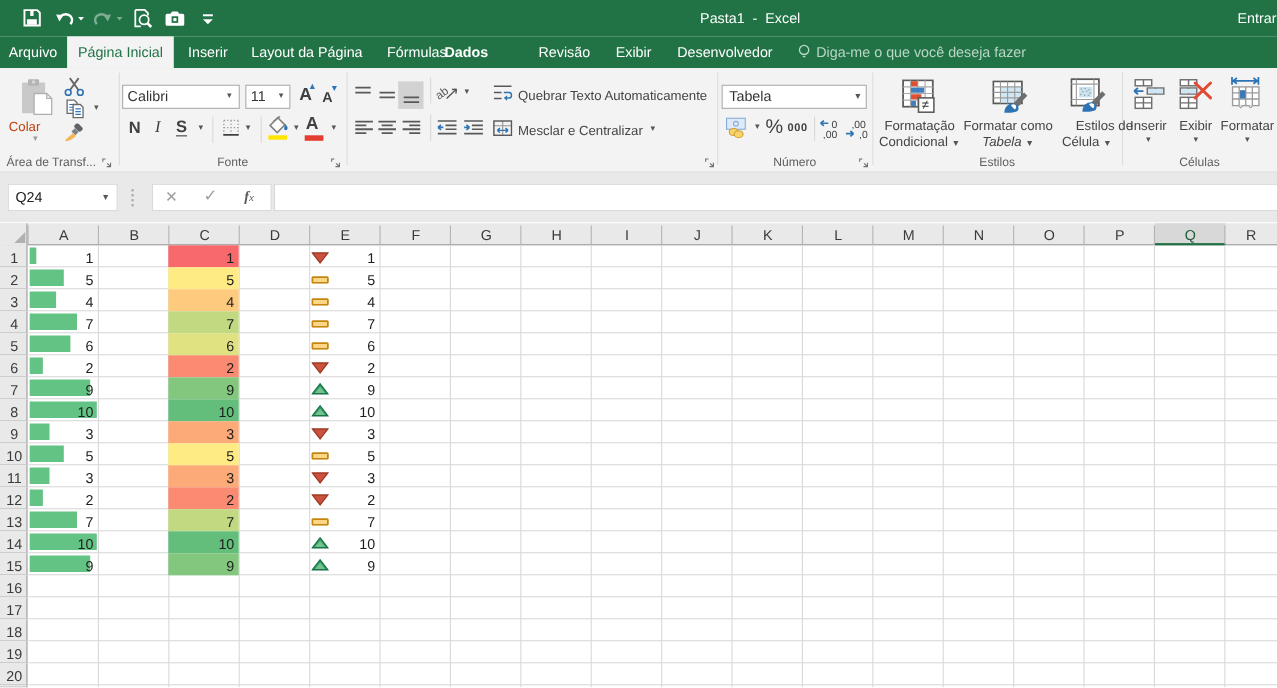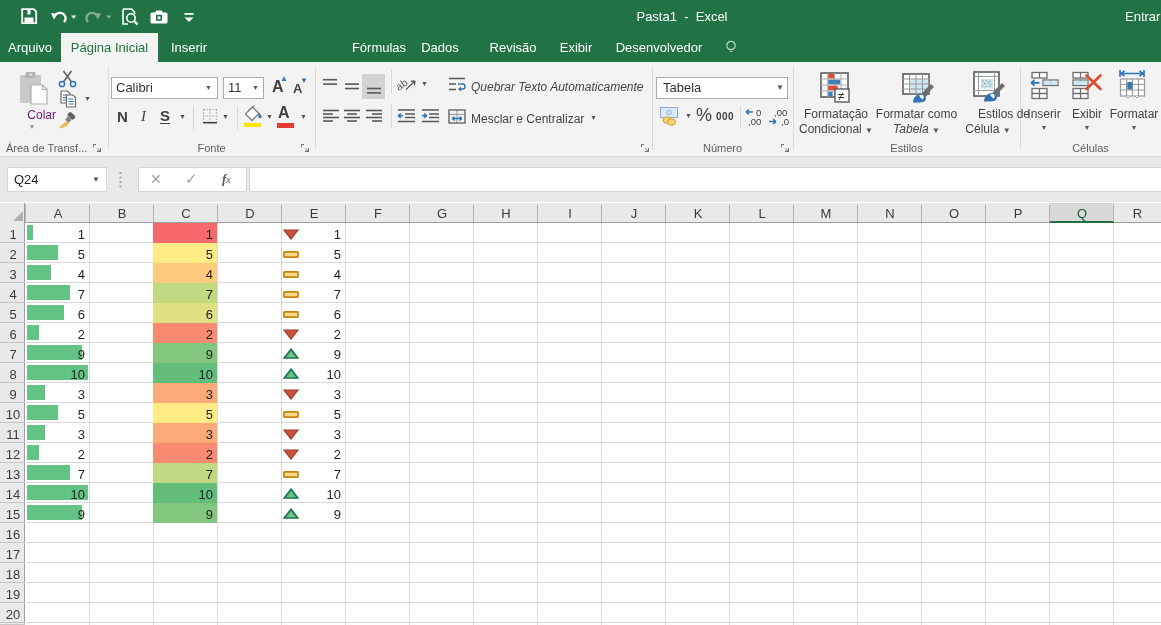--- a/index.html
+++ b/index.html
@@ -46,33 +46,35 @@
 <g transform="translate(160,0)" fill="#fff">
  <rect x="3.5" y="5" width="9" height="1.8"></rect>
  <path d="M3.5 9.5 h9 l-4.5 4.5 z"></path>
 </g>
 </svg>
 <div class="abs" style="left:0;top:0;width:1364px;text-align:center;color:#fff;font-size:13px;line-height:33px;">Pasta1&nbsp;&nbsp;-&nbsp;&nbsp;Excel</div>
 <div class="abs" style="left:1125px;top:0;color:#fff;font-size:13px;line-height:33px;">Entrar</div>
 <div class="abs" style="left:0;top:33px;width:1161px;height:29px;background:#217346;"></div>
 <div class="abs tabtxt" style="left:30px;top:33px;transform:translateX(-50%);white-space:nowrap;">Arquivo</div>
 <div class="abs tabtxt" style="left:189px;top:33px;transform:translateX(-50%);white-space:nowrap;">Inserir</div>
+<div class="abs tabtxt" style="left:279px;top:33px;transform:translateX(-50%);white-space:nowrap;">Layout da Página</div>
 <div class="abs tabtxt" style="left:379px;top:33px;transform:translateX(-50%);white-space:nowrap;">Fórmulas</div>
-<div class="abs tabtxt" style="left:440px;top:33px;transform:translateX(-50%);white-space:nowrap;">Dados</div>
+<div class="abs tabtxt" style="left:424px;top:33px;transform:translateX(-50%);white-space:nowrap;font-weight:bold;">Dados</div>
 <div class="abs tabtxt" style="left:513px;top:33px;transform:translateX(-50%);white-space:nowrap;">Revisão</div>
 <div class="abs tabtxt" style="left:576px;top:33px;transform:translateX(-50%);white-space:nowrap;">Exibir</div>
 <div class="abs tabtxt" style="left:659px;top:33px;transform:translateX(-50%);white-space:nowrap;">Desenvolvedor</div>
 <div class="abs" style="left:61px;top:33px;width:97px;height:29px;background:#f3f3f3;"></div>
 <div class="abs" style="left:61px;top:33px;width:97px;text-align:center;color:#217346;font-size:13px;line-height:29px;">Página Inicial</div>
 <svg class="abs" style="left:724px;top:40px;" width="14" height="15" viewBox="0 0 14 15">
 <g stroke="#bcd8c9" fill="none" stroke-width="1.2">
 <circle cx="7" cy="5.5" r="4.2"></circle>
         <path d="M5.5 9.5 h3 M5.8 11.5 h2.4"></path>
       </g>
     </svg>
+<div class="abs" style="left:742px;top:33px;color:#b9d6c6;font-size:13px;line-height:29px;">Diga-me o que você deseja fazer</div>
 <div class="abs" style="left:0;top:62px;width:1161px;height:95px;background:#f3f3f3;border-bottom:1px solid #d9d9d9;"></div>
 <div class="abs" style="left:108px;top:66px;width:1px;height:84px;background:#dcdcdc;"></div>
 <div class="abs" style="left:315px;top:66px;width:1px;height:84px;background:#dcdcdc;"></div>
 <div class="abs" style="left:652px;top:66px;width:1px;height:84px;background:#dcdcdc;"></div>
 <div class="abs" style="left:793px;top:66px;width:1px;height:84px;background:#dcdcdc;"></div>
 <div class="abs" style="left:1020px;top:66px;width:1px;height:84px;background:#dcdcdc;"></div>
 <div class="abs glabel" style="left:6px;top:142px;">Área de Transf...</div>
 <div class="abs glabel" style="left:108px;top:142px;width:207px;text-align:center;">Fonte</div>
 <div class="abs glabel" style="left:652px;top:142px;width:141px;text-align:center;">Número</div>
 <div class="abs glabel" style="left:793px;top:142px;width:227px;text-align:center;">Estilos</div>
@@ -97,21 +99,21 @@
         <path d="M1.5 4 V1.5 H4 M5.5 5.5 L8.5 8.5 M8.5 5 v3.5 H5"></path>
       </g>
     </svg>
 <svg class="abs" style="left:17px;top:71px;" width="34" height="38" viewBox="0 0 34 38">
 <rect x="3" y="4" width="21" height="28" rx="1" fill="#c9c9c9"></rect>
 <rect x="8.5" y="1" width="10" height="6" rx="1" fill="#b4b4b4"></rect>
 <circle cx="13.5" cy="3.5" r="1.6" fill="#d9d9d9"></circle>
 <path d="M14 14 h11.5 l4.5 4.5 V33 H14 Z" fill="#fff" stroke="#b0b0b0" stroke-width="1.2"></path>
 <path d="M25.5 14 v4.5 h4.5" fill="none" stroke="#b0b0b0" stroke-width="1.2"></path>
 </svg>
-<div class="abs" style="left:8px;top:108px;width:48px;text-align:right;color:#701a75;font-size:12px;">Colar</div>
+<div class="abs" style="left:8px;top:108px;width:48px;text-align:left;color:#c2410c;font-size:12px;">Colar</div>
 <div class="abs" style="left:8px;top:123px;width:48px;text-align:center;color:#9b9b9b;font-size:7px;">▼</div>
 <svg class="abs" style="left:58px;top:70px;" width="19" height="19" viewBox="0 0 19 19">
 <g stroke="#666" stroke-width="1.7" fill="none">
 <path d="M5.5 1 L13.5 12 M13.5 1 L5.5 12"></path>
       </g>
 <g stroke="#2e74b5" stroke-width="1.5" fill="none">
 <circle cx="4" cy="14" r="2.6"></circle>
         <circle cx="15" cy="14" r="2.6"></circle>
       </g>
     </svg>
@@ -193,21 +195,21 @@
 <path d="M10 16.5 L19 8 M19 8 l-4.2 0.4 M19 8 l-0.6 4.2" stroke="#595959" stroke-width="1.3" fill="none"></path>
 </svg>
 <div class="abs" style="left:421px;top:80px;font-size:7px;color:#555;">▼</div>
 <svg class="abs" style="left:448px;top:76px;" width="18" height="17" viewBox="0 0 18 17">
 <g stroke="#595959" stroke-width="1.4" fill="none">
 <path d="M1 2.5 h16 M1 8 h7 M1 13.5 h7"></path>
       </g>
 <path d="M10 8 h5 q2 0 2 2.5 q0 2.5-2 2.5 h-2" stroke="#2e75b5" stroke-width="1.4" fill="none"></path>
 <path d="M13 10.5 l0 5 l-3-2.5 z" fill="#2e75b5"></path>
 </svg>
-<div class="abs rib2" style="left:471px;top:80px;font-style:italic;">Quebrar Texto Automaticamente</div>
+<div class="abs rib2" style="left:471px;top:80px;">Quebrar Texto Automaticamente</div>
 <svg class="abs" style="left:322px;top:108px;" width="18" height="17" viewBox="0 0 18 17">
       <g stroke="#595959" stroke-width="1.6">
         <path d="M1 2.5 h16"></path>
         <path d="M1 6.0 h10"></path>
         <path d="M1 9.5 h16"></path>
         <path d="M1 13.0 h10"></path>
       </g>
     </svg>
 <svg class="abs" style="left:343px;top:108px;" width="18" height="17" viewBox="0 0 18 17">
       <g stroke="#595959" stroke-width="1.6">

